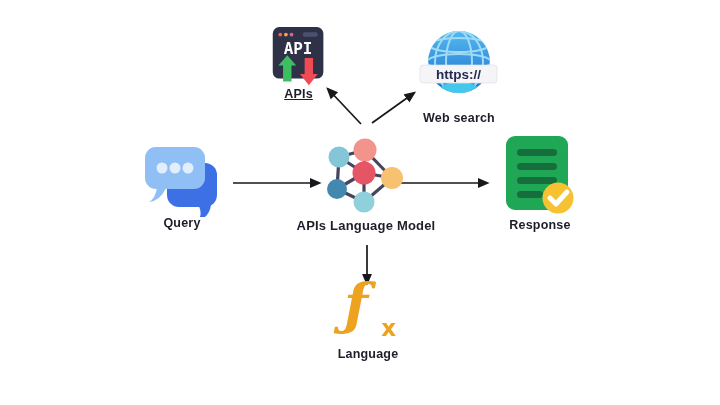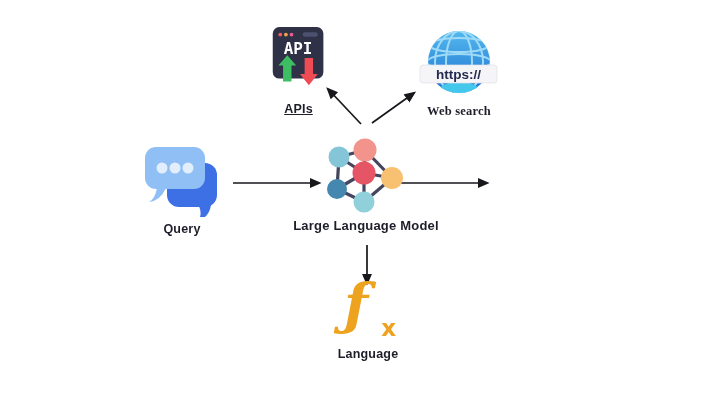--- a/index.html
+++ b/index.html
@@ -43,21 +43,21 @@
   <div class="node" style="left:132px;top:143px;width:100px;">
     <svg width="74" height="74" viewBox="0 0 74 74">
       <path d="M54,63 Q58,73 52,78 Q64,75 66,62 Z" style="fill:var(--q_back)"></path>
       <rect x="22" y="20" width="50" height="44" rx="12" style="fill:var(--q_back)"></rect>
       <path d="M12,45 Q10,56 4,59 Q15,58 21,45 Z" style="fill:var(--q_front)"></path>
       <rect x="0" y="4" width="60" height="42" rx="11" style="fill:var(--q_front)"></rect>
       <circle cx="17" cy="25" r="5.5" style="fill:var(--q_dots)"></circle>
       <circle cx="30" cy="25" r="5.5" style="fill:var(--q_dots)"></circle>
       <circle cx="43" cy="25" r="5.5" style="fill:var(--q_dots)"></circle>
     </svg>
-    <div class="label" style="margin-top:6px;">Query</div>
+    <div class="label" style="">Query</div>
   </div>
 
   <div class="node" style="left:281px;top:138px;width:170px;">
     <svg width="82" height="76" viewBox="0 0 82 76">
       <g style="stroke:var(--llm_edge);" stroke-width="3.2">
         <line x1="14" y1="19" x2="40" y2="12"></line>
         <line x1="14" y1="19" x2="39" y2="35"></line>
         <line x1="14" y1="19" x2="12" y2="51"></line>
         <line x1="40" y1="12" x2="39" y2="35"></line>
         <line x1="40" y1="12" x2="67" y2="40"></line>
@@ -67,36 +67,48 @@
         <line x1="12" y1="51" x2="39" y2="64"></line>
         <line x1="39" y1="64" x2="67" y2="40"></line>
       </g>
       <circle cx="14" cy="19" r="10.5" style="fill:var(--llm_cyan)"></circle>
       <circle cx="40" cy="12" r="11.5" style="fill:var(--llm_salmon)"></circle>
       <circle cx="39" cy="35" r="11.5" style="fill:var(--llm_red)"></circle>
       <circle cx="12" cy="51" r="10" style="fill:var(--llm_teal)"></circle>
       <circle cx="39" cy="64" r="10.5" style="fill:var(--llm_cyan2)"></circle>
       <circle cx="67" cy="40" r="11" style="fill:var(--llm_orange)"></circle>
     </svg>
-    <div class="label lg" style="margin-top:5px;">Large Language Model</div>
+    <div class="label lg" style="margin-top:5px;">APIs Language Model</div>
   </div>
 
+  <div class="node" style="left:490px;top:136px;width:100px;">
+    <svg width="68" height="78" viewBox="0 0 68 78">
+      <rect x="0" y="0" width="62" height="74" rx="9" style="fill:var(--resp_green)"></rect>
+      <rect x="11" y="13" width="40" height="7" rx="3.5" style="fill:var(--resp_line)"></rect>
+      <rect x="11" y="27" width="40" height="7" rx="3.5" style="fill:var(--resp_line)"></rect>
+      <rect x="11" y="41" width="40" height="7" rx="3.5" style="fill:var(--resp_line)"></rect>
+      <rect x="11" y="55" width="26" height="7" rx="3.5" style="fill:var(--resp_line)"></rect>
+      <circle cx="52" cy="62" r="15.5" style="fill:var(--resp_badge)"></circle>
+      <path d="M44,62 L50,68 L61,56" fill="none" stroke="#ffffff" stroke-width="5" stroke-linecap="round" stroke-linejoin="round"></path>
+    </svg>
+    <div class="label" style="margin-top:5px;">Response</div>
+  </div>
 
   <div class="node" style="left:262px;top:27px;width:73px;">
     <svg width="56" height="60" viewBox="0 0 56 64">
       <rect x="0" y="0" width="54" height="55" rx="7" style="fill:var(--api_window)"></rect>
       <circle cx="8" cy="8" r="2" style="fill:var(--api_dot1)"></circle>
       <circle cx="14" cy="8" r="2" style="fill:var(--api_dot2)"></circle>
       <circle cx="20" cy="8" r="2" style="fill:var(--api_dot3)"></circle>
       <rect x="32" y="5.5" width="16" height="5" rx="2.5" style="fill:var(--api_bar)"></rect>
       <text x="27" y="29" class="api-text">API</text>
       <path d="M15.5,30 L25,41 L20,41 L20,58 L11,58 L11,41 L6,41 Z" style="fill:var(--api_up)"></path>
       <path d="M38.5,62 L48,50 L43,50 L43,33 L34,33 L34,50 L29,50 Z" style="fill:var(--api_down)"></path>
     </svg>
-    <div class="label" style="margin-top:16px;text-decoration:underline;">APIs</div>
+    <div class="label" style="margin-top:1px;text-decoration:underline;">APIs</div>
   </div>
 
   <div class="node" style="left:411px;top:29px;width:96px;text-align:right;">
     <svg width="80" height="66" viewBox="0 0 80 66">
       <defs>
         <linearGradient id="gl" x1="0" y1="0" x2="0" y2="1">
           <stop offset="0" style="stop-color:var(--globe_light,#54b9ee)"></stop>
           <stop offset="1" style="stop-color:var(--globe_dark,#1a6ed0)"></stop>
         </linearGradient>
         <clipPath id="gc">
@@ -107,21 +119,21 @@
       <g clip-path="url(#gc)" fill="none" style="stroke:var(--globe_grid)" stroke-width="2">
         <ellipse cx="40" cy="33" rx="13" ry="31"></ellipse>
         <ellipse cx="40" cy="33" rx="24" ry="31"></ellipse>
         <ellipse cx="40" cy="16" rx="30" ry="7"></ellipse>
         <ellipse cx="40" cy="33" rx="32" ry="8"></ellipse>
       </g>
       <ellipse cx="40" cy="62" rx="21" ry="9" clip-path="url(#gc)" style="fill:var(--globe_bottom)"></ellipse>
       <rect x="1" y="36" width="77" height="18" rx="3" style="fill:var(--banner_bg)" stroke="#e1e1e6" stroke-width="0.7"></rect>
       <text x="39.5" y="50" class="https-text">https://</text>
     </svg>
-    <div class="label" style="margin-top:10px;font-family:Liberation Serif, serif;">Web search</div>
+    <div class="label" style="margin-top:17px;">Web search</div>
   </div>
 
   <div class="node" style="left:318px;top:286px;width:100px;">
     <div class="fx-box">
       <span class="fx-f">ƒ</span>
       <span class="fx-x">x</span>
     </div>
     <div class="label" style="margin-top:6px;">Language</div>
   </div>
 

